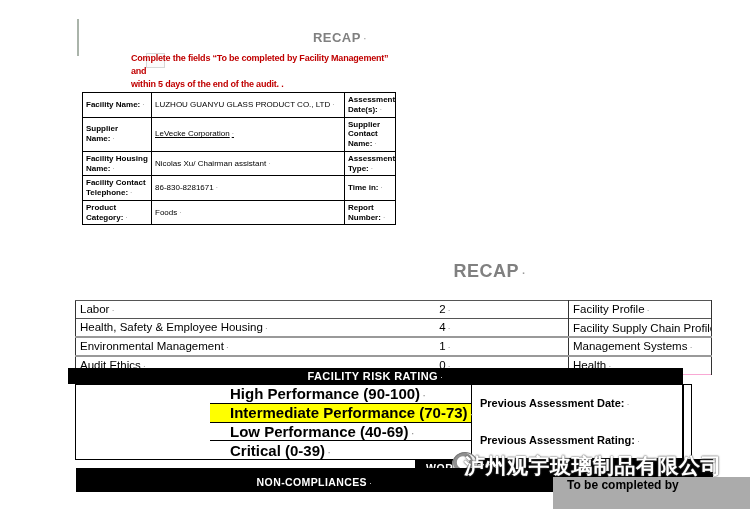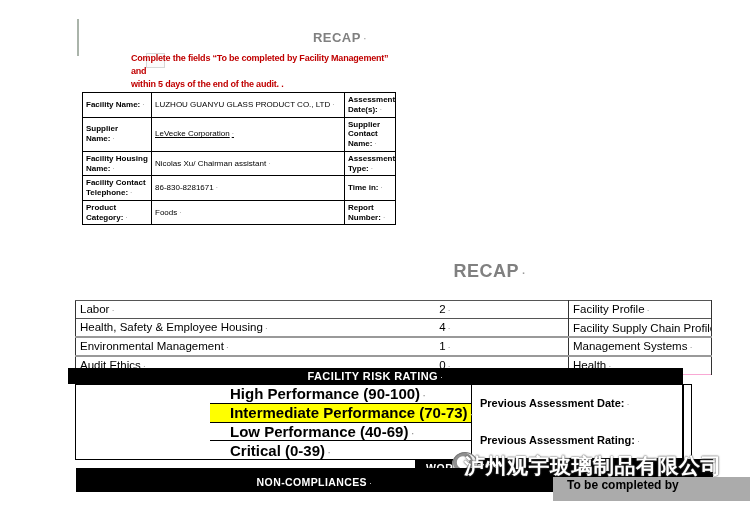--- a/index.html
+++ b/index.html
@@ -64,21 +64,21 @@
   .logo{left:452px;top:452px;width:26px;height:26px;border-radius:50%;
         background:radial-gradient(circle at 42% 40%, #ffffff 0 26%, #8f8f8f 30% 44%, #ededed 48% 78%, #bdbdbd 80% 100%);
         box-shadow:0 0 0 1px #777 inset;}
   .watermark{left:464px;top:452px;width:260px;font-size:21px;font-weight:bold;color:#fff;
              white-space:nowrap;letter-spacing:0.5px;
              text-shadow:0 0 2px #4a4a4a,0 0 1px #6a6a6a;}
   .bar-noncomp{left:76px;top:468px;width:477px;height:24px;background:#000;color:#fff;
                display:flex;align-items:flex-end;justify-content:center;padding-bottom:4px;
                box-sizing:border-box;font-size:10.5px;font-weight:bold;letter-spacing:0.4px;}
   .bar-noncomp .pm::after{color:#cfcfcf;}
-  .bar-complete{left:553px;top:477px;width:197px;height:24px;background:#ababab;color:#000;
+  .bar-complete{left:553px;top:477px;width:197px;height:32px;background:#ababab;color:#000;
                 font-size:12px;font-weight:bold;line-height:16px;padding-left:14px;
                 box-sizing:border-box;white-space:nowrap;overflow:hidden;}
 </style>
 </head>
 <body>
 
 <div class="canvas">
 
   <div class="abs vline"></div>
   <div class="abs ghost-box"></div>

